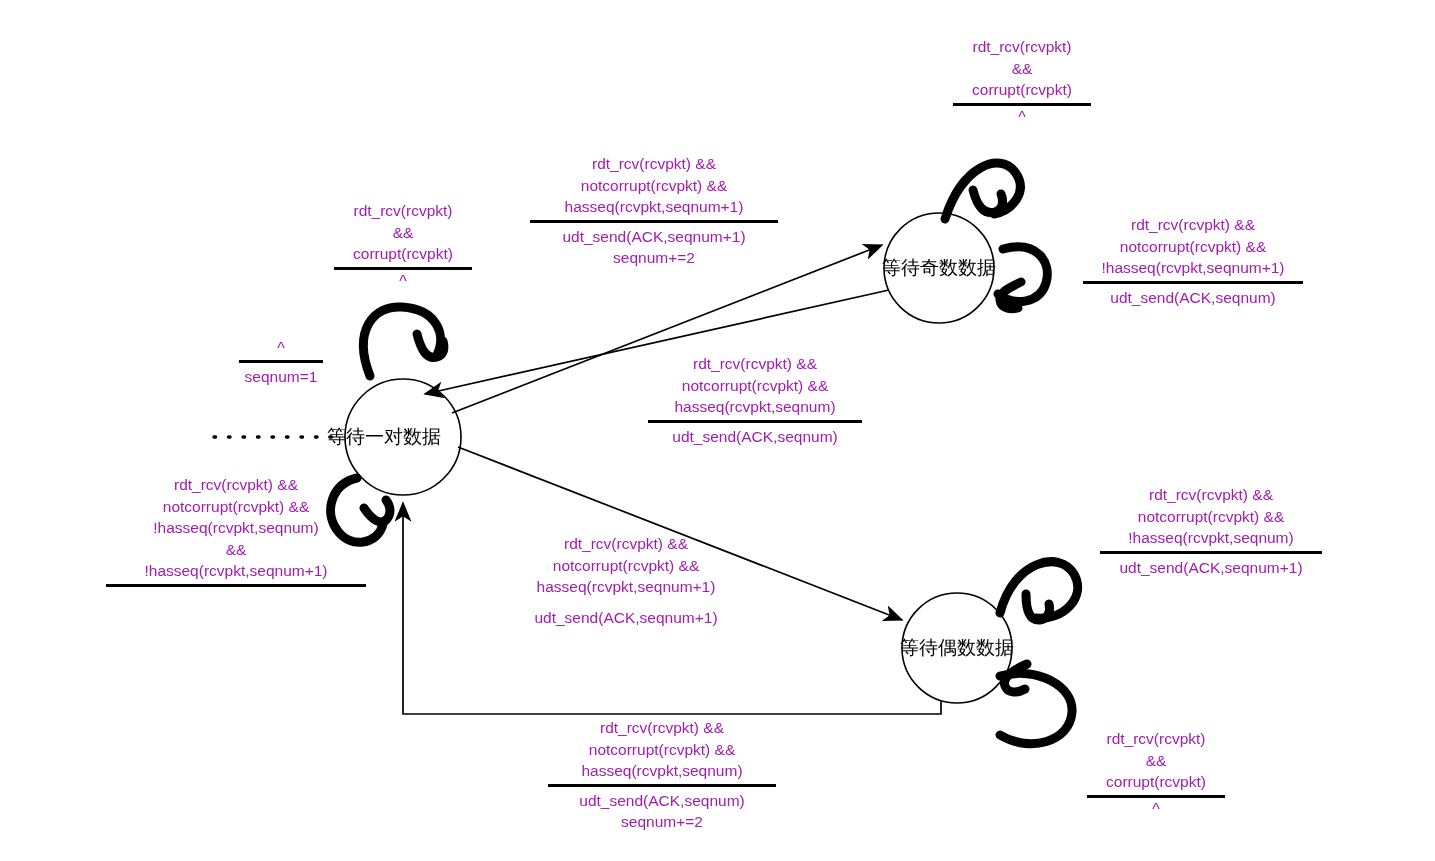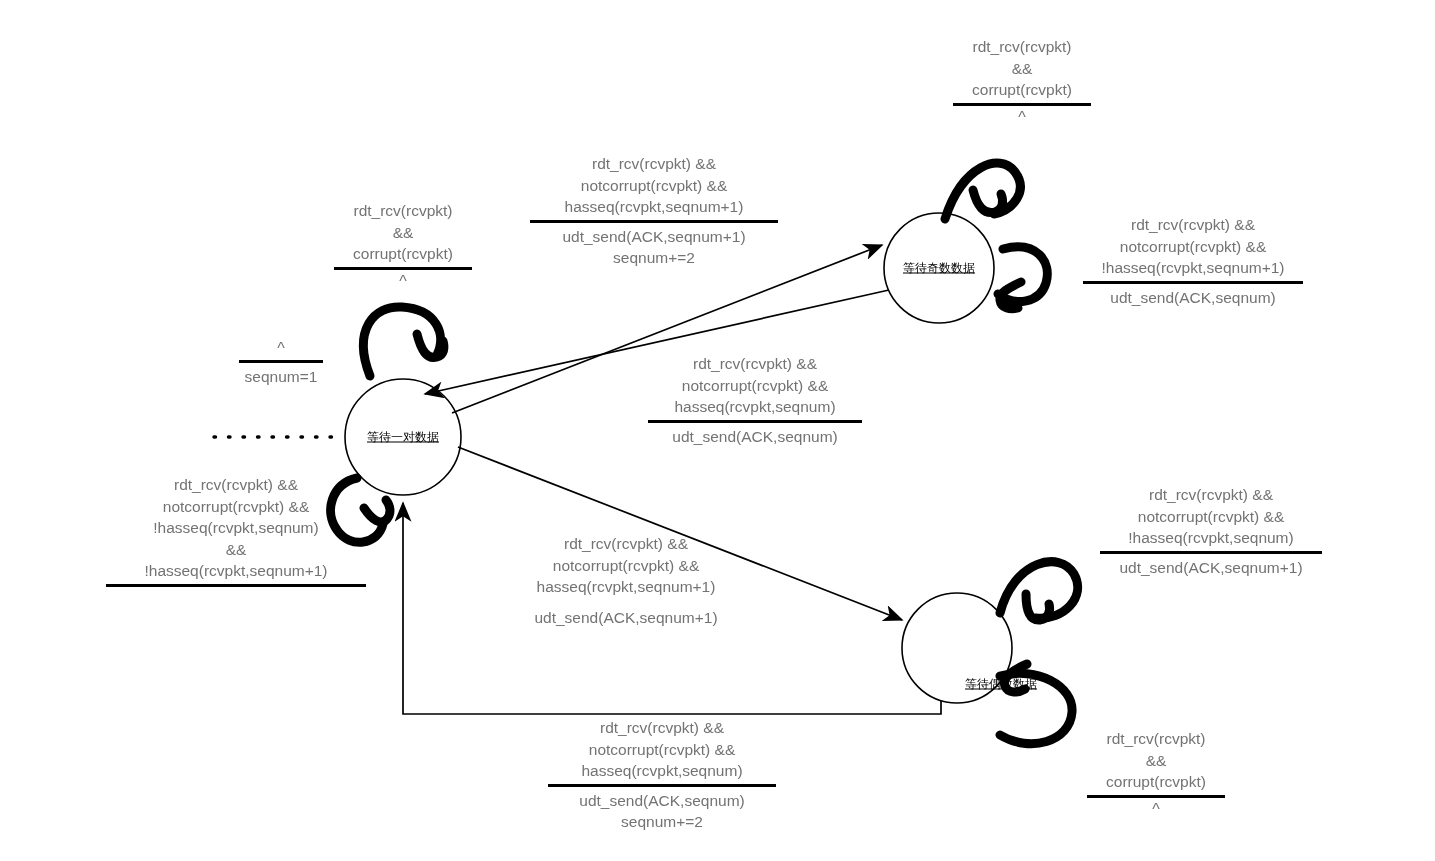--- a/index.html
+++ b/index.html
@@ -2,30 +2,30 @@
 <html><head>
 <meta charset="utf-8">
 <title>FSM Diagram</title>
 <style>
   html,body{margin:0;padding:0;background:#ffffff;}
   body{width:1435px;height:861px;overflow:hidden;
        font-family:"Liberation Sans","DejaVu Sans",sans-serif;}
   #stage{position:relative;width:1435px;height:861px;background:#fff;}
   svg.layer{position:absolute;left:0;top:0;width:1435px;height:861px;}
 
-  .lbl{position:absolute;color:#737373;font-size:15.5px;line-height:21.5px;
+  .lbl{position:absolute;color:#a21caf;font-size:15.5px;line-height:21.5px;
        text-align:center;white-space:nowrap;}
   .lbl .ln{display:block;}
   .lbl .rule{display:block;border-top:3px solid #000;margin:2px auto 3px auto;}
   .lbl .gap{display:block;height:9px;}
   .caret{display:block;font-size:16px;line-height:18px;}
 
-  .statelabel{position:absolute;color:#000;font-size:12px;
+  .statelabel{position:absolute;color:#000;font-size:19px;
               white-space:nowrap;text-align:center;
-              transform:translate(-50%,-50%);text-decoration:underline;}
+              transform:translate(-50%,-50%);}
 </style>
 </head>
 <body>
 
 <div id="stage">
 
   <svg class="layer" viewBox="0 0 1435 861">
     <defs>
       <marker id="arw" viewBox="0 0 12 10" refX="11" refY="5" markerWidth="12" markerHeight="10" orient="auto-start-reverse">
         <path d="M0,0 L12,5 L0,10 L3.2,5 Z" fill="#000"></path>
@@ -64,23 +64,23 @@
       <path d="M1021,282 C1008,288 999,293 1000,300 C1001,308 1010,310 1018,308"></path>
 
       <path d="M1000,613 C1014,560 1060,550 1074,574 C1087,597 1063,621 1036,618"></path>
       <path d="M1026,594 C1026,611 1030,621 1040,620 C1048,619 1051,611 1049,604"></path>
 
       <path d="M1000,676 C1037,666 1074,686 1072,712 C1070,742 1030,753 1000,735"></path>
       <path d="M1027,664 C1013,670 1002,678 1005,686 C1008,694 1018,693 1025,689"></path>
     </g>
   </svg>
 
-  <div class="statelabel" style="left:403px;top:437px;">等待一对数据</div>
+  <div class="statelabel" style="left:384px;top:437px;">等待一对数据</div>
   <div class="statelabel" style="left:939px;top:268px;">等待奇数数据</div>
-  <div class="statelabel" style="left:957px;top:684px;margin-left:44px;">等待偶数数据</div>
+  <div class="statelabel" style="left:957px;top:648px;">等待偶数数据</div>
 
   <div class="lbl" style="left:228px;top:340px;width:106px;">
     <span class="caret ln">^</span>
     <span class="rule" style="width:84px;"></span>
     <span class="ln">seqnum=1</span>
   </div>
 
   <div class="lbl" style="left:334px;top:200px;width:138px;">
     <span class="ln">rdt_rcv(rcvpkt)</span>
     <span class="ln">&amp;&amp;</span>

